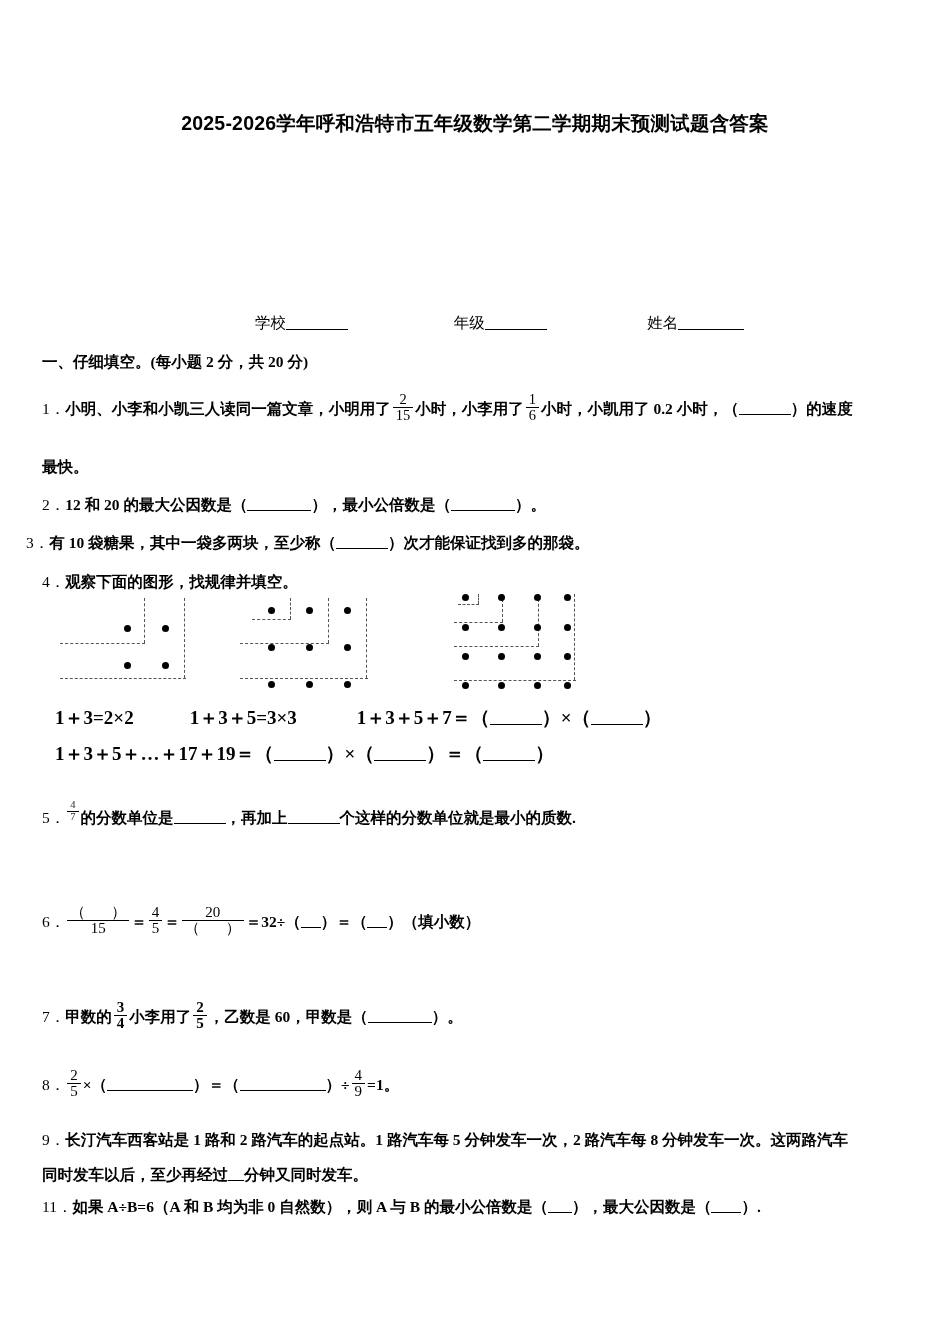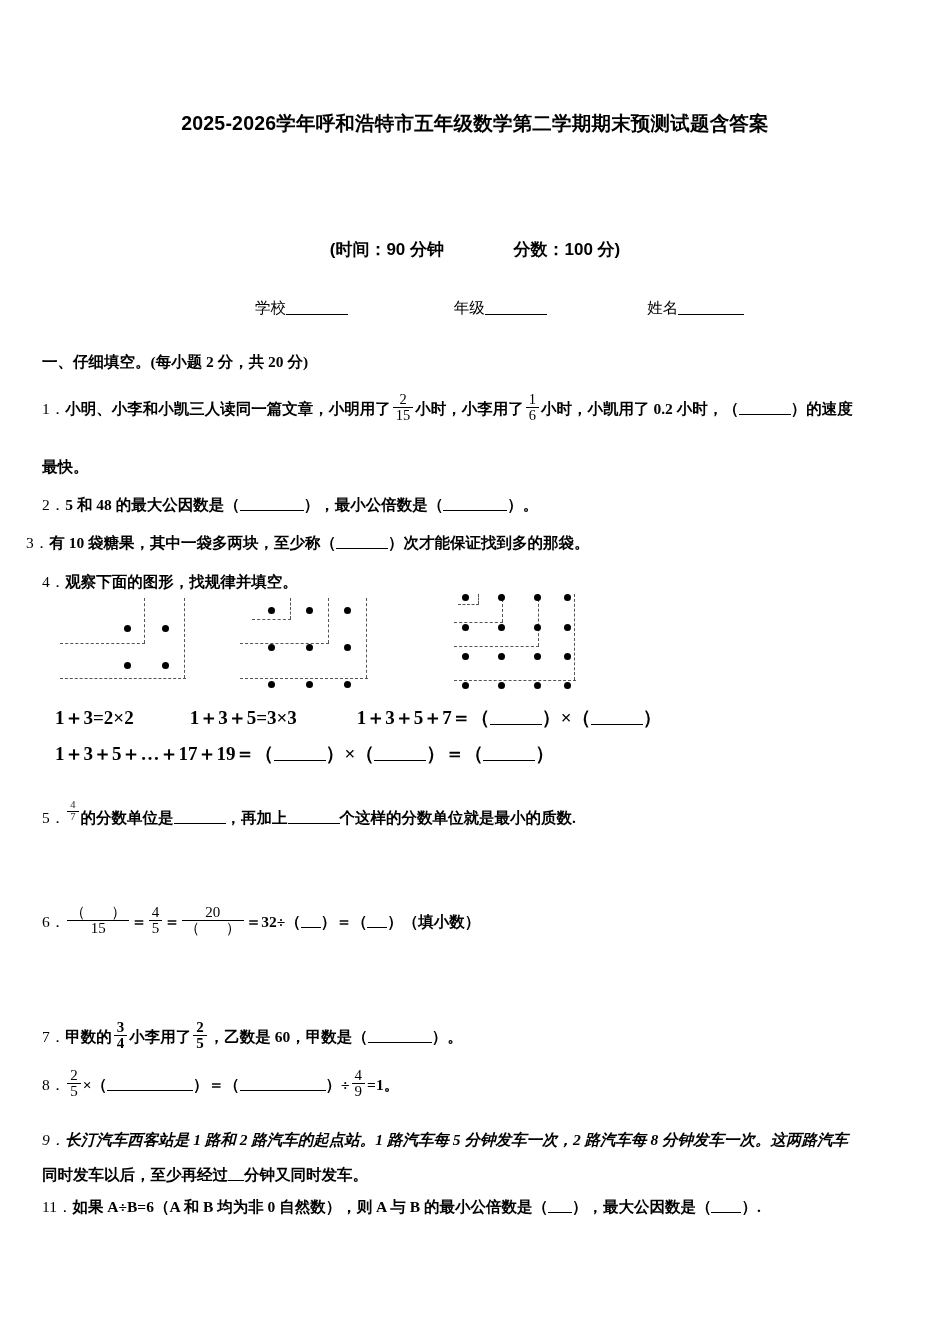--- a/index.html
+++ b/index.html
@@ -57,20 +57,21 @@
   .info-row {
     position: absolute;
     left: 255px;
     top: 298px;
     width: 520px;
     font-family: "Liberation Sans", "DejaVu Sans", sans-serif;
     font-size: 15.5px;
   }
   .info-row .field {
     display: inline-block;
+    margin-top: 15px;
   }
   .info-row .sp1 { display:inline-block; width: 97px; }
   .info-row .sp2 { display:inline-block; width: 92px; }
   .blank-u {
     display: inline-block;
     border-bottom: 1px solid #000;
     height: 1em;
     vertical-align: -2px;
   }
 
@@ -178,45 +179,40 @@
   .eqrow .sp-a { display:inline-block; width: 56px; }
   .eqrow .sp-b { display:inline-block; width: 60px; }
 </style>
 </head>
 <body>
 
 <div class="page">
 
   <div class="doc-title">2025-2026学年呼和浩特市五年级数学第二学期期末预测试题含答案</div>
 
-  <div class="meta-line">
-    <span>(时间：90 分钟</span>
-    <span class="gap"></span>
-    <span>分数：100 分)</span>
-  </div>
 
   <div class="info-row">
     <span class="field"><span>学校</span><span class="blank-u" style="width:62px"></span></span>
     <span class="sp1"></span>
     <span class="field"><span>年级</span><span class="blank-u" style="width:62px"></span></span>
     <span class="sp2"></span>
     <span class="field"><span>姓名</span><span class="blank-u" style="width:66px"></span></span>
   </div>
 
   <div class="section-head">一、仔细填空。(每小题 2 分，共 20 分)</div>
 
   <div class="q" style="left:42px; top:392px;">
     <span class="num">1．</span><span>小明、小李和小凯三人读同一篇文章，小明用了</span><span class="frac"><span class="n">2</span><span class="d">15</span></span><span>小时，小李用了</span><span class="frac"><span class="n">1</span><span class="d">6</span></span><span>小时，小凯用了 0.2 小时，（</span><span class="fb fb-m"></span><span>）的速度</span>
   </div>
   <div class="q" style="left:42px; top:455px;">
     <span>最快。</span>
   </div>
 
   <div class="q" style="left:42px; top:493px;">
-    <span class="num">2．</span><span>5 和 48 的最大公因数是（</span><span class="fb fb-l"></span><span>），最小公倍数是（</span><span class="fb fb-l"></span><span>）。</span>
+    <span class="num">2．</span><span>12 和 20 的最大公因数是（</span><span class="fb fb-l"></span><span>），最小公倍数是（</span><span class="fb fb-l"></span><span>）。</span>
   </div>
 
   <div class="q" style="left:26px; top:531px;">
     <span class="num">3．</span><span>有 10 袋糖果，其中一袋多两块，至少称（</span><span class="fb fb-m"></span><span>）次才能保证找到多的那袋。</span>
   </div>
 
   <div class="q" style="left:42px; top:570px;">
     <span class="num">4．</span><span>观察下面的图形，找规律并填空。</span>
   </div>
 
@@ -296,29 +292,29 @@
   </div>
 
   <div class="q" style="left:42px; top:800px;">
     <span class="num">5．</span><span class="frac frac-sm"><span class="n">4</span><span class="d">7</span></span><span>的分数单位是</span><span class="fb fb-m"></span><span>，再加上</span><span class="fb fb-m"></span><span>个这样的分数单位就是最小的质数.</span>
   </div>
 
   <div class="q" style="left:42px; top:905px;">
     <span class="num">6．</span><span class="frac" style="font-size:15px"><span class="n"><span>（</span><span class="fb-paren"></span><span>）</span></span><span class="d">15</span></span><span>＝</span><span class="frac" style="font-size:15px"><span class="n">4</span><span class="d">5</span></span><span>＝</span><span class="frac" style="font-size:15px"><span class="n">20</span><span class="d"><span>（</span><span class="fb-paren"></span><span>）</span></span></span><span>＝32÷（</span><span class="fb fb-xs"></span><span>）＝（</span><span class="fb fb-xs"></span><span>）（填小数）</span>
   </div>
 
-  <div class="q" style="left:42px; top:1000px;margin-top:20px;">
+  <div class="q" style="left:42px; top:1000px;">
     <span class="num">7．</span><span>甲数的</span><span class="frac bold" style="font-size:15px"><span class="n">3</span><span class="d">4</span></span><span>小李用了</span><span class="frac bold" style="font-size:15px"><span class="n">2</span><span class="d">5</span></span><span>，乙数是 60，甲数是（</span><span class="fb fb-l"></span><span>）。</span>
   </div>
 
   <div class="q" style="left:42px; top:1068px;">
     <span class="num">8．</span><span class="frac" style="font-size:15px"><span class="n">2</span><span class="d">5</span></span><span>×（</span><span class="fb fb-xl"></span><span>）＝（</span><span class="fb fb-xl"></span><span>）÷</span><span class="frac" style="font-size:15px"><span class="n">4</span><span class="d">9</span></span><span>=1。</span>
   </div>
 
-  <div class="q" style="left:42px; top:1128px;font-style:italic;">
+  <div class="q" style="left:42px; top:1128px;">
     <span class="num">9．</span><span>长汀汽车西客站是 1 路和 2 路汽车的起点站。1 路汽车每 5 分钟发车一次，2 路汽车每 8 分钟发车一次。这两路汽车</span>
   </div>
   <div class="q" style="left:42px; top:1163px;">
     <span>同时发车以后，至少再经过</span><span class="fb" style="width:16px"></span><span>分钟又同时发车。</span>
   </div>
 
   <div class="q" style="left:42px; top:1195px;">
     <span class="num">11．</span><span>如果 A÷B=6（A 和 B 均为非 0 自然数），则 A 与 B 的最小公倍数是（</span><span class="fb" style="width:24px"></span><span>），最大公因数是（</span><span class="fb" style="width:30px"></span><span>）.</span>
   </div>
 

